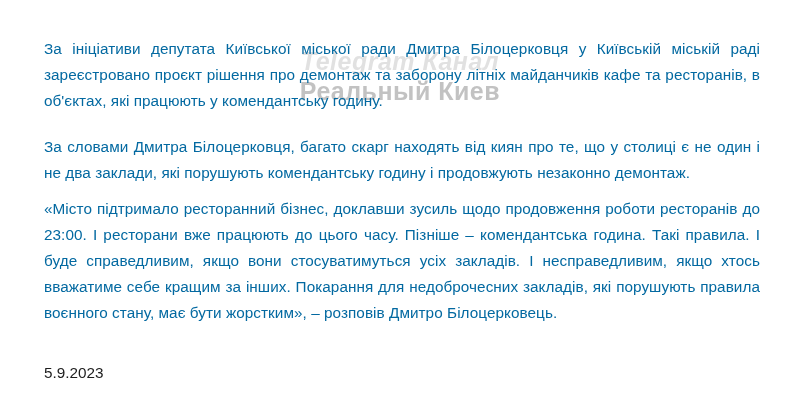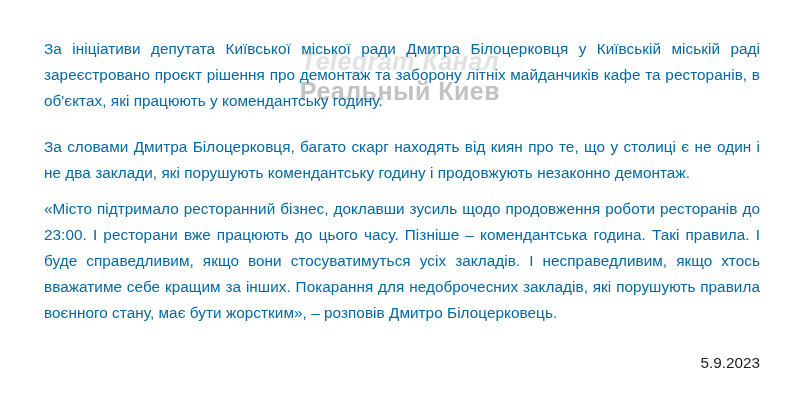--- a/index.html
+++ b/index.html
@@ -34,25 +34,25 @@
     text-align: justify;
     letter-spacing: 0.05px;
   }
   .para.spaced-before {
     margin-top: 20px;
   }
   .para.quote {
     margin-top: 6px;
   }
   .date {
-    margin-top: 26px;
+    margin-top: 36px;
     font-size: 15.3px;
     line-height: 22px;
     color: #1d1d1d;
-    text-align: right;
+    text-align: left;
   }
   .watermark {
     position: absolute;
     left: 0;
     top: 46px;
     width: 800px;
     text-align: center;
     pointer-events: none;
     user-select: none;
   }

